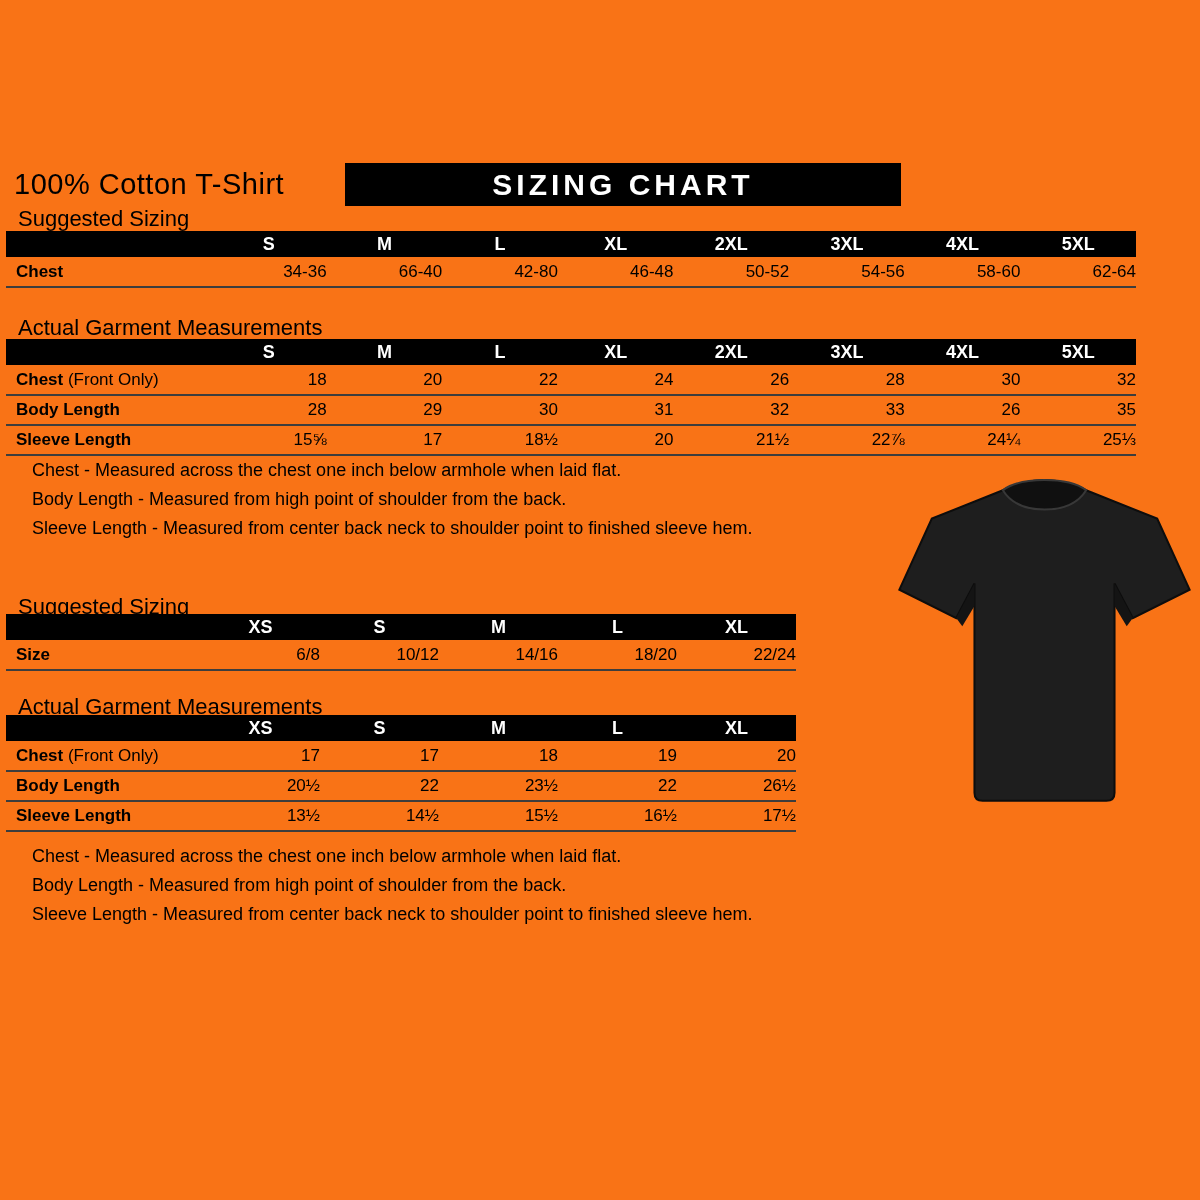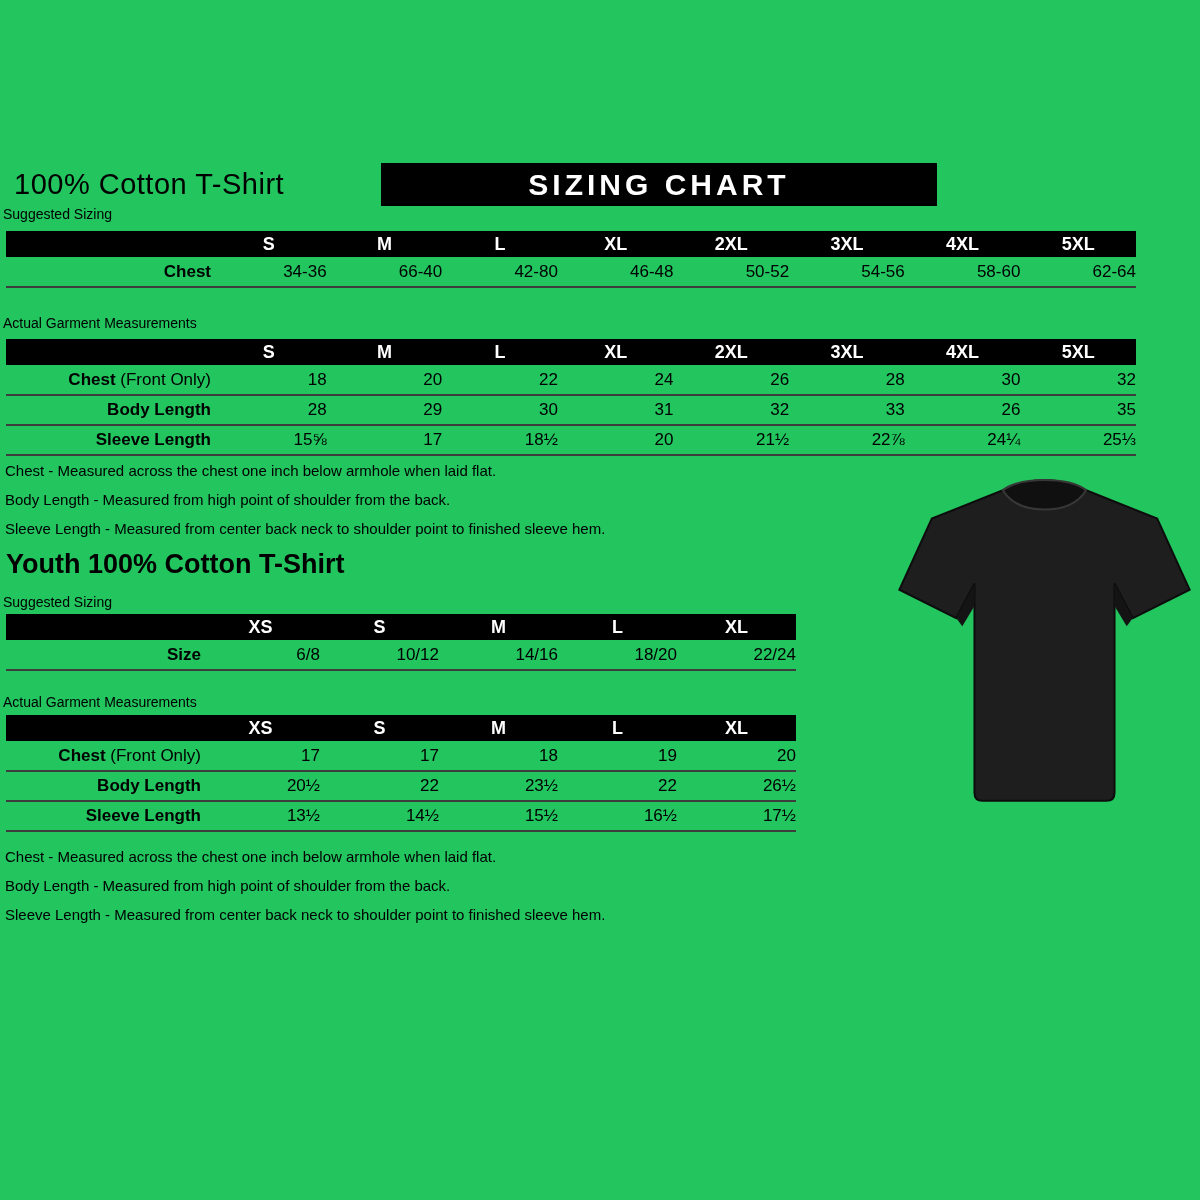--- a/index.html
+++ b/index.html
@@ -1,41 +1,41 @@
 <!DOCTYPE html>
 <html><head>
 <meta charset="utf-8">
 <style>
   html,body { margin:0; padding:0; background:#fff; }
   .page {
-    position:relative; width:1200px; height:1200px; background:#22c55e;
+    position:relative; width:1200px; height:1200px; background:#f97316;
     font-family:"Liberation Sans", sans-serif; color:#000; overflow:hidden;
   }
   .header-row { position:absolute; top:163px; left:14px; width:1172px; height:43px; }
   .adult-title { margin:0; font-size:29px; font-weight:normal; line-height:43px; letter-spacing:0.5px; }
   .banner {
     position:absolute; top:0; left:331px; width:556px; height:43px;
     background:#000; color:#fff; text-align:center; line-height:43px;
-    font-size:30px; font-weight:bold; letter-spacing:4px;margin-left:36px;
+    font-size:30px; font-weight:bold; letter-spacing:4px;
   }
-  .sec-label { position:absolute; left:3px; font-size:14px; }
+  .sec-label { position:absolute; left:18px; font-size:22px; }
   .size-table { position:absolute; left:6px; border-collapse:collapse; table-layout:fixed; }
   .size-table thead th {
     background:#000; color:#fff; font-size:18px; font-weight:bold;
     height:26px; padding:0; text-align:center;
   }
   .size-table tbody tr { height:30px; border-bottom:2px solid #3d3d3d; }
-  .size-table tbody th { text-align:right; font-size:17px; font-weight:bold; padding:0 0 0 10px; }
+  .size-table tbody th { text-align:left; font-size:17px; font-weight:bold; padding:0 0 0 10px; }
   .size-table tbody td { text-align:right; font-size:17px; padding:0; }
   .size-table .suffix { font-weight:normal; }
   .adult { width:1130px; }
   .adult .label-col { width:205px; }
   .youth { width:790px; }
   .youth .label-col { width:195px; }
-  .notes { position:absolute; left:5px; font-size:15px; }
+  .notes { position:absolute; left:32px; font-size:18px; }
   .notes .note-line { line-height:29px; white-space:nowrap; }
   .youth-title { position:absolute; left:6px; margin:0; font-size:27px; font-weight:bold; }
   .tshirt-wrap { position:absolute; top:476px; left:897px; width:295px; height:340px; }
 </style>
 </head>
 <body>
 
 <div class="page">
 
   <div class="header-row">
@@ -128,21 +128,20 @@
         </tr>
       </tbody>
     </table>
 
   <div class="notes" style="top:456px;">
     <div class="note-line">Chest - Measured across the chest one inch below armhole when laid flat.</div>
     <div class="note-line">Body Length - Measured from high point of shoulder from the back.</div>
     <div class="note-line">Sleeve Length - Measured from center back neck to shoulder point to finished sleeve hem.</div>
   </div>
 
-  <h2 class="youth-title" style="top:549px;">Youth 100% Cotton T-Shirt</h2>
 
   <div class="sec-label" style="top:594px;">Suggested Sizing</div>
 
   <table class="size-table youth" style="top:614px;">
       <thead>
         <tr>
           <th class="label-col"></th>
           <th>XS</th>
           <th>S</th>
           <th>M</th>

